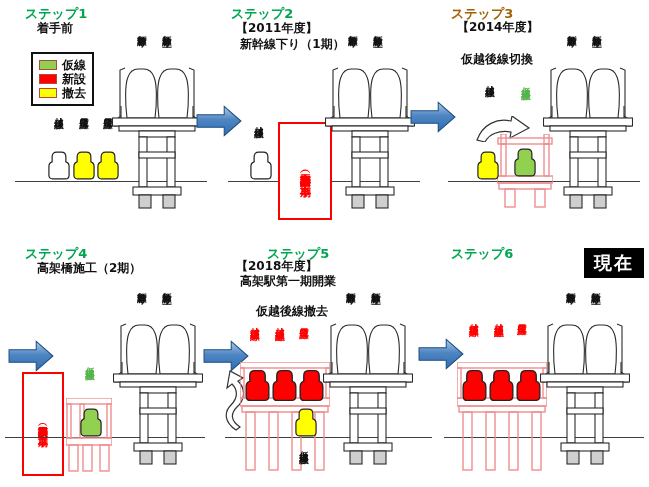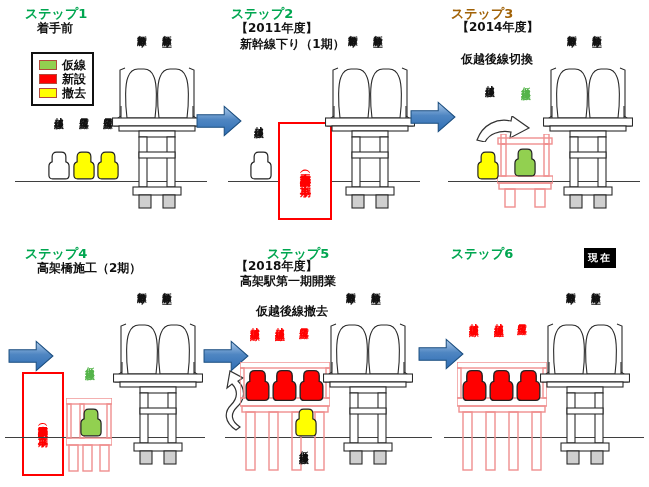--- a/index.html
+++ b/index.html
@@ -19,22 +19,22 @@
   .legend-label{font-size:12px;font-weight:bold;color:#111;}
   .workbox{border:2px solid #ff0000;background:#fff;
            writing-mode:vertical-rl;text-orientation:upright;
            color:#ff0000;font-weight:bold;text-align:center;
            display:flex;align-items:center;justify-content:center;}
   .workbox .col{display:block;}
   .workbox.b1{font-size:11px;line-height:17px;}
   .workbox.b2{font-size:10px;line-height:15px;}
   .workbox .paren{text-orientation:mixed;}
   .gline{height:0;border-top:1.2px solid #3f3f3f;}
-  .badge{background:#000;color:#fff;font-size:10px;font-weight:bold;
-         padding:3px 4px;letter-spacing:2px;}
+  .badge{background:#000;color:#fff;font-size:18px;font-weight:bold;
+         padding:3px 10px;letter-spacing:2px;}
   .slot svg{display:block;}
   .struct{stroke:#ef8f8f;stroke-width:1.4;fill:none;}
   .blk{stroke:#2a2a2a;stroke-width:1.1;fill:#ffffff;}
   .blkn{stroke:#2a2a2a;stroke-width:1.1;fill:none;}
 </style>
 </head>
 <body>
 
 <svg width="0" height="0" style="position:absolute">
   <defs>

